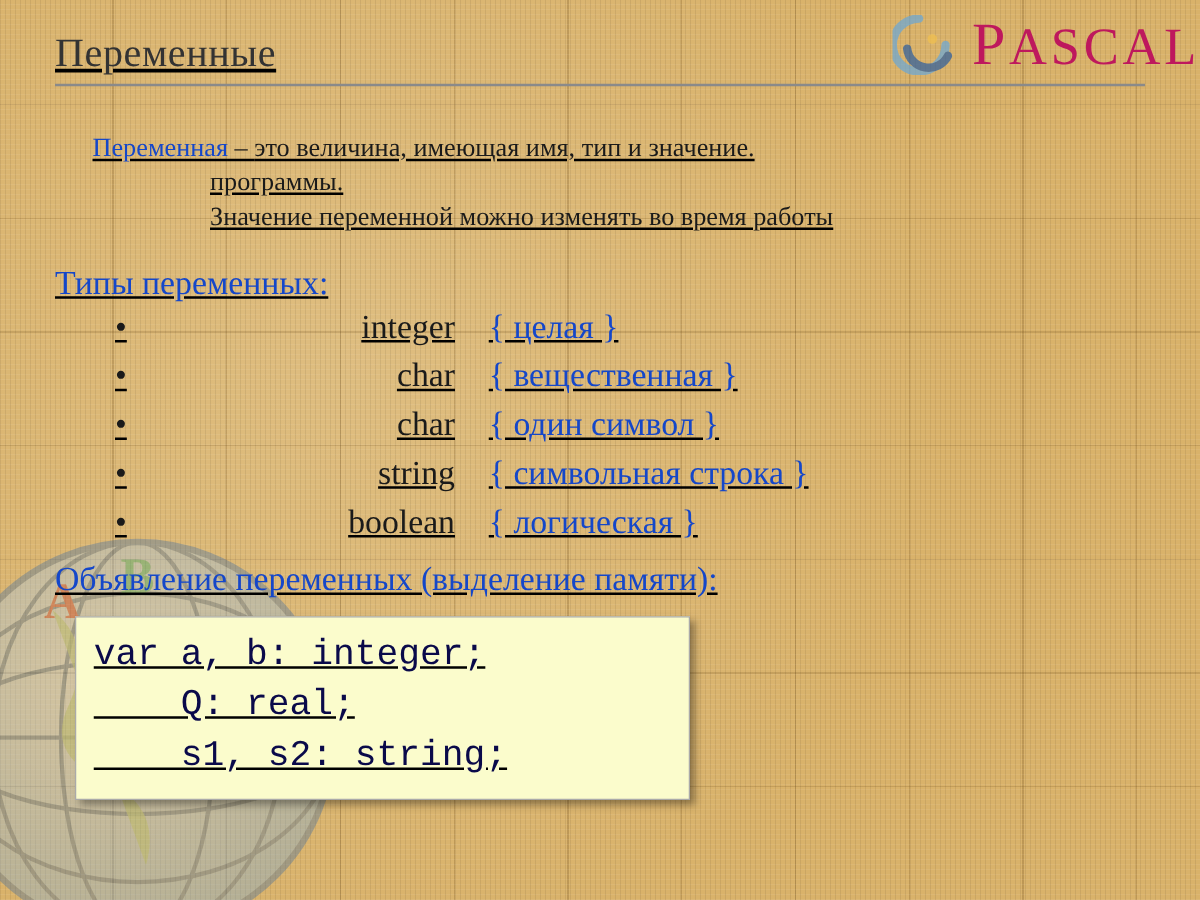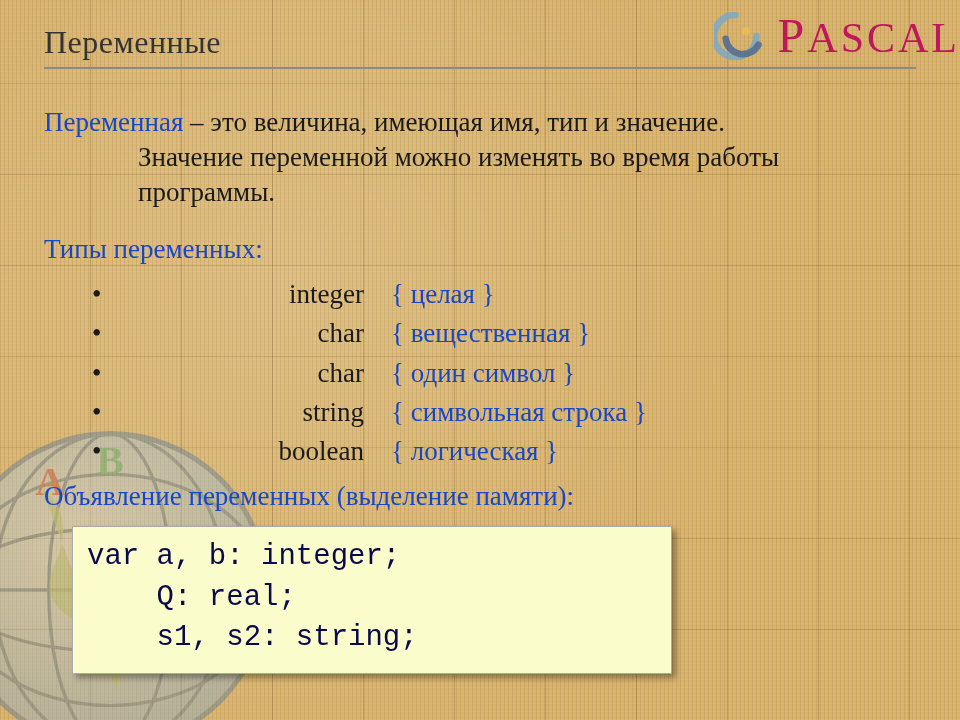--- a/index.html
+++ b/index.html
@@ -23,21 +23,21 @@
   }
 
   
   .globe-deco {
     position: absolute; left: -60px; bottom: -40px; width: 340px; height: 340px;
     opacity: .35; z-index: 1; pointer-events: none;
   }
   .globe-deco svg { width: 100%; height: 100%; }
 
   
-  .slide { position: relative; z-index: 2; width: 100%; height: 100%; padding: 24px 44px 20px 44px; }
+  .slide { position: relative; z-index: 2; width: 100%; height: 100%; padding: 24px 44px 20px 44px; text-decoration: underline; }
   .slide-title { font-size: 32px; color: #333; font-weight: 400; letter-spacing: .5px; }
   .title-rule { height: 2px; background: #8a8a8a; margin-top: 6px; margin-bottom: 36px; }
 
   
   .pascal-logo {
     position: absolute; top: 8px; right: 0; display: flex; align-items: center; gap: 6px;
     z-index: 3;
   }
   .pascal-logo .orb {
     width: 58px; height: 48px; position: relative;
@@ -45,39 +45,39 @@
   .pascal-logo .orb svg { width: 100%; height: 100%; opacity: .7; }
   .pascal-logo .word {
     font-family: "Times New Roman", serif;
     font-variant: small-caps;
     font-size: 42px; letter-spacing: 3px;
     color: #be185d; font-weight: 400;
   }
   .pascal-logo .word .cap { font-size: 48px; }
 
   
-  .para1 { font-size: 27px; line-height: 1.3; color: #1a1a1a; margin-bottom: 24px; }
+  .para1 { font-size: 21px; line-height: 1.3; color: #1a1a1a; margin-bottom: 24px; margin-left: 30px; }
   .para1 .term { color: #1547c9; }
   .para1 .hang { display: block; padding-left: 94px; }
 
-  .subhead { font-size: 27px; color: #1547c9; margin-bottom: 10px; }
+  .subhead { font-size: 27px; color: #1547c9; }
 
   .type-list { list-style: none; padding-left: 48px; font-size: 27px; color: #1a1a1a; }
   .type-list li { display: flex; align-items: baseline; line-height: 1.45; }
   .type-list .bullet { width: 28px; text-align: left; }
   .type-list .name { width: 244px; text-align: right; }
   .type-list .comment { color: #1547c9; margin-left: 27px; }
 
   .decl-head { font-size: 27px; color: #1547c9; margin-top: 10px; margin-bottom: 14px; }
 
   
   .codebox {
     background: #fbfccc;
     border: 1px solid #aaa;
-    width: 600px; margin-left: 28px;
+    width: 492px; margin-left: 16px;
     padding: 10px 14px 14px 14px;
     box-shadow: 4px 4px 6px rgba(0,0,0,.35);
     font-family: "Courier New", Courier, monospace;
     font-size: 29px; line-height: 1.4; color: #0a0a4a;
     white-space: pre;
   }
 </style>
 </head>
 <body>
 
@@ -114,22 +114,22 @@
   <span class="word"><span class="cap">P</span><span>ASCAL</span></span>
 </div>
 
 <div class="slide">
 
   <div class="slide-title">Переменные</div>
   <div class="title-rule"></div>
 
   <div class="para1">
     <span class="term">Переменная</span><span> – </span><span>это величина, имеющая имя, тип и значение.</span>
+    <span class="hang">программы.</span>
     <span class="hang">Значение переменной можно изменять во время работы</span>
-    <span class="hang">программы.</span>
   </div>
 
   <div class="subhead">Типы переменных:</div>
 
   <ul class="type-list">
     <li>
       <span class="bullet">•</span>
       <span class="name">integer</span>
       <span class="comment">{ целая }</span>
     </li>

